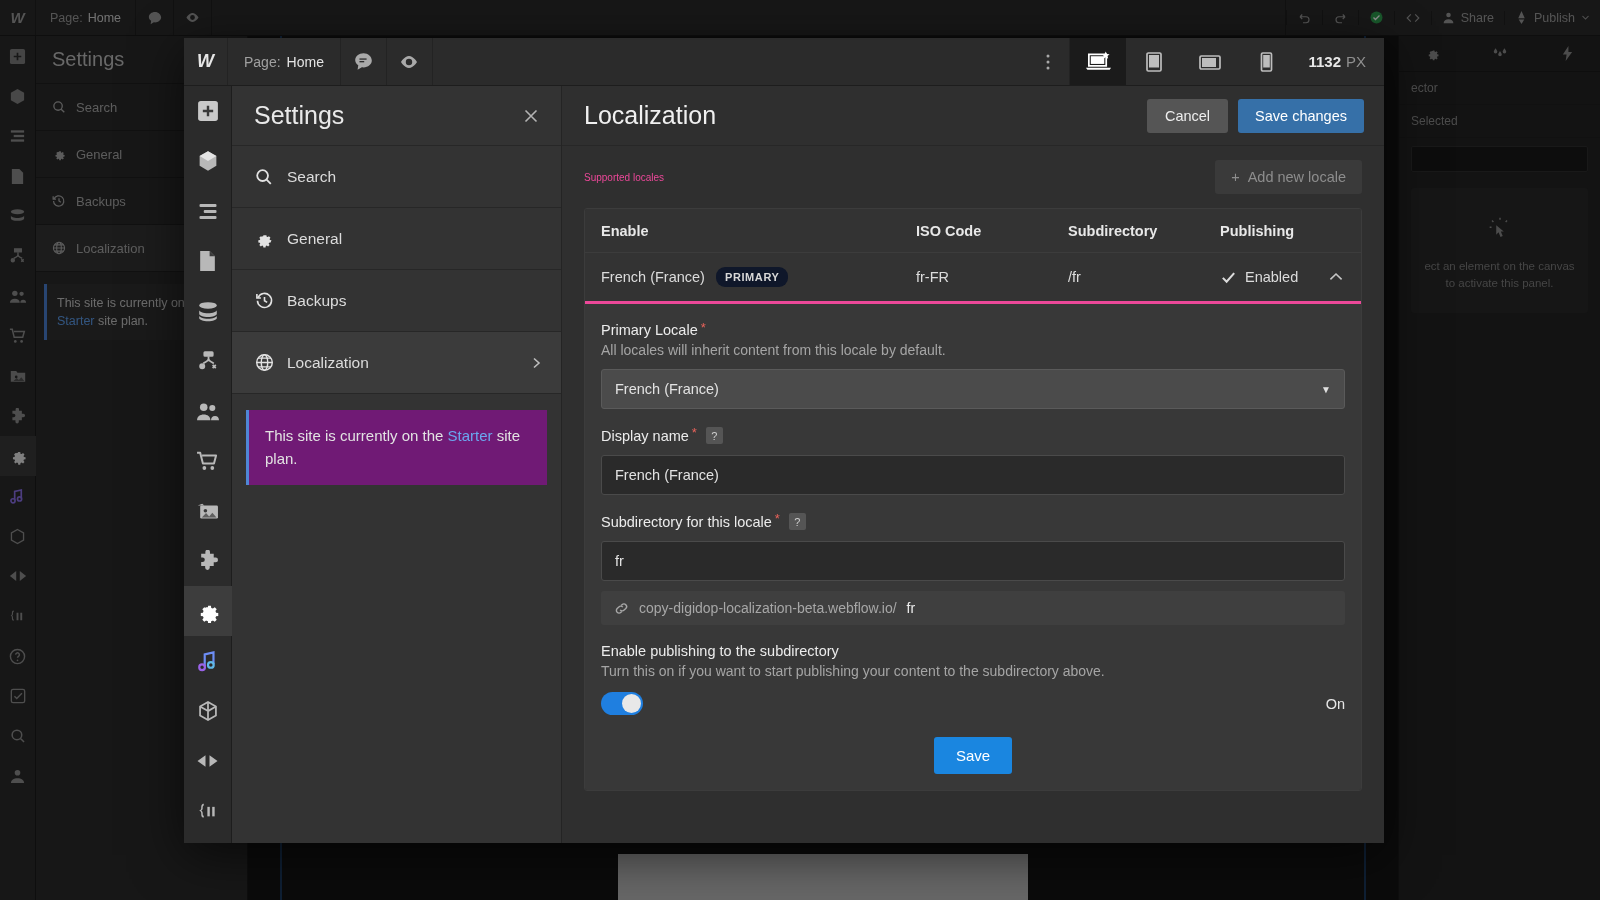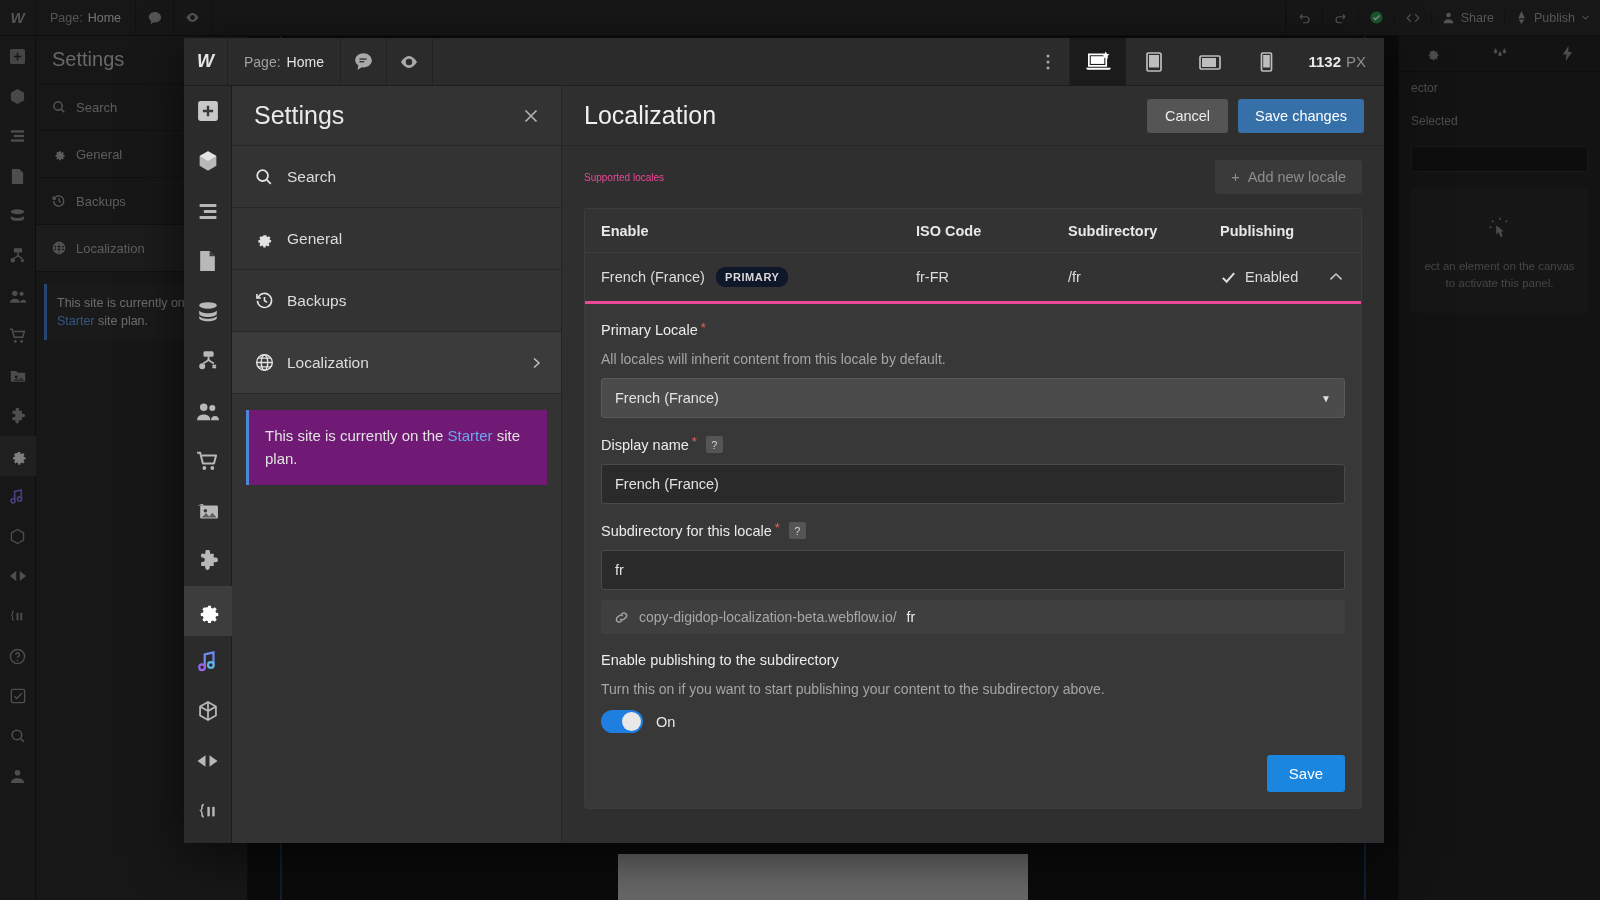--- a/index.html
+++ b/index.html
@@ -137,39 +137,39 @@
   .lt-row .c-locale { display: flex; align-items: center; gap: 11px; }
   .badge-primary { background: #0f172a; color: #d8d8d8; font-size: 11px; font-weight: 700; letter-spacing: .6px; padding: 4px 9px; border-radius: 9px; }
   .pub-cell { display: flex; align-items: center; gap: 8px; color: #5cc87a; }
   .row-collapse { margin-left: auto; color: #c6c6c6; cursor: pointer; }
 
   .lt-detail { background: #383838; border-top: 3px solid #ec4899; padding: 18px 16px 16px; }
   .fld { margin-bottom: 18px; }
   .fld-label { font-size: 14.5px; color: #ececec; display: flex; align-items: center; gap: 2px; }
   .req { color: #e8625a; font-size: 13px; margin-left: 1px; position: relative; top: -3px; }
   .help { display: inline-flex; align-items: center; justify-content: center; width: 17px; height: 17px; background: #555; color: #cfcfcf; font-size: 11px; border-radius: 2px; margin-left: 7px; cursor: pointer; }
-  .fld-desc { font-size: 14px; color: #a5a5a5; margin-top: 13px; }
+  .fld-desc { font-size: 14px; color: #a5a5a5; margin-top: 4px; }
   .inp {
     margin-top: 11px; height: 40px; background: #2a2a2a; border: 1px solid #4a4a4a;
     border-radius: 3px; display: flex; align-items: center; padding: 0 13px;
     font-size: 14.5px; color: #e2e2e2;
   }
   .inp.select { background: #4b4b4b; border-color: #5a5a5a; justify-content: space-between; }
   .inp.select .car { font-size: 10px; color: #e0e0e0; }
   .url-row {
     margin-top: 10px; height: 34px; background: #3f3f3f; border-radius: 3px;
     display: flex; align-items: center; gap: 10px; padding: 0 13px;
     font-size: 14px; color: #a7a7a7;
   }
   .url-row b { color: #ececec; font-weight: 400; }
-  .toggle-wrap { display: flex; align-items: center; gap: 13px; margin-top: 13px; }
+  .toggle-wrap { display: flex; align-items: center; gap: 13px; margin-top: 13px; justify-content: space-between; }
   .toggle { width: 42px; height: 23px; border-radius: 12px; background: #1f7fe0; position: relative; cursor: pointer; }
   .toggle .knob { position: absolute; top: 2px; left: 21px; width: 19px; height: 19px; border-radius: 50%; background: #e8e8e8; }
   .toggle-label { font-size: 14.5px; color: #e6e6e6; }
-  .detail-foot { display: flex; justify-content: flex-end; padding-top: 4px; }
+  .detail-foot { display: flex; justify-content: center; padding-top: 4px; }
   .btn-save { background: #1a86e0; color: #fff; padding: 10px 22px; font-size: 15px; }
 
   .svg { display: block; }
 </style>
 </head>
 <body>
 
 <div class="root">
 
   <div class="bg-app">

